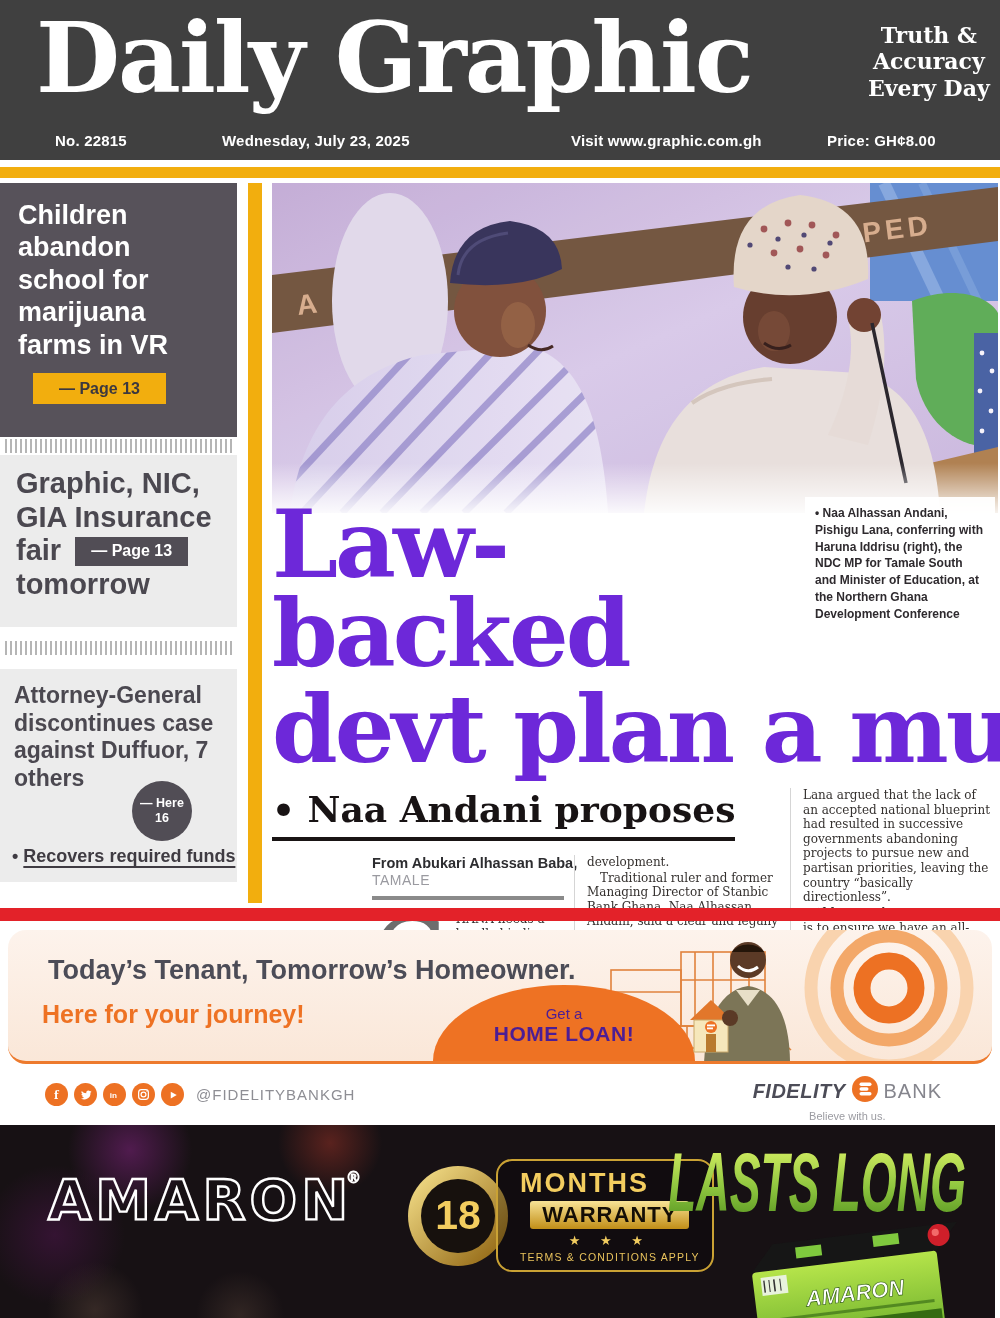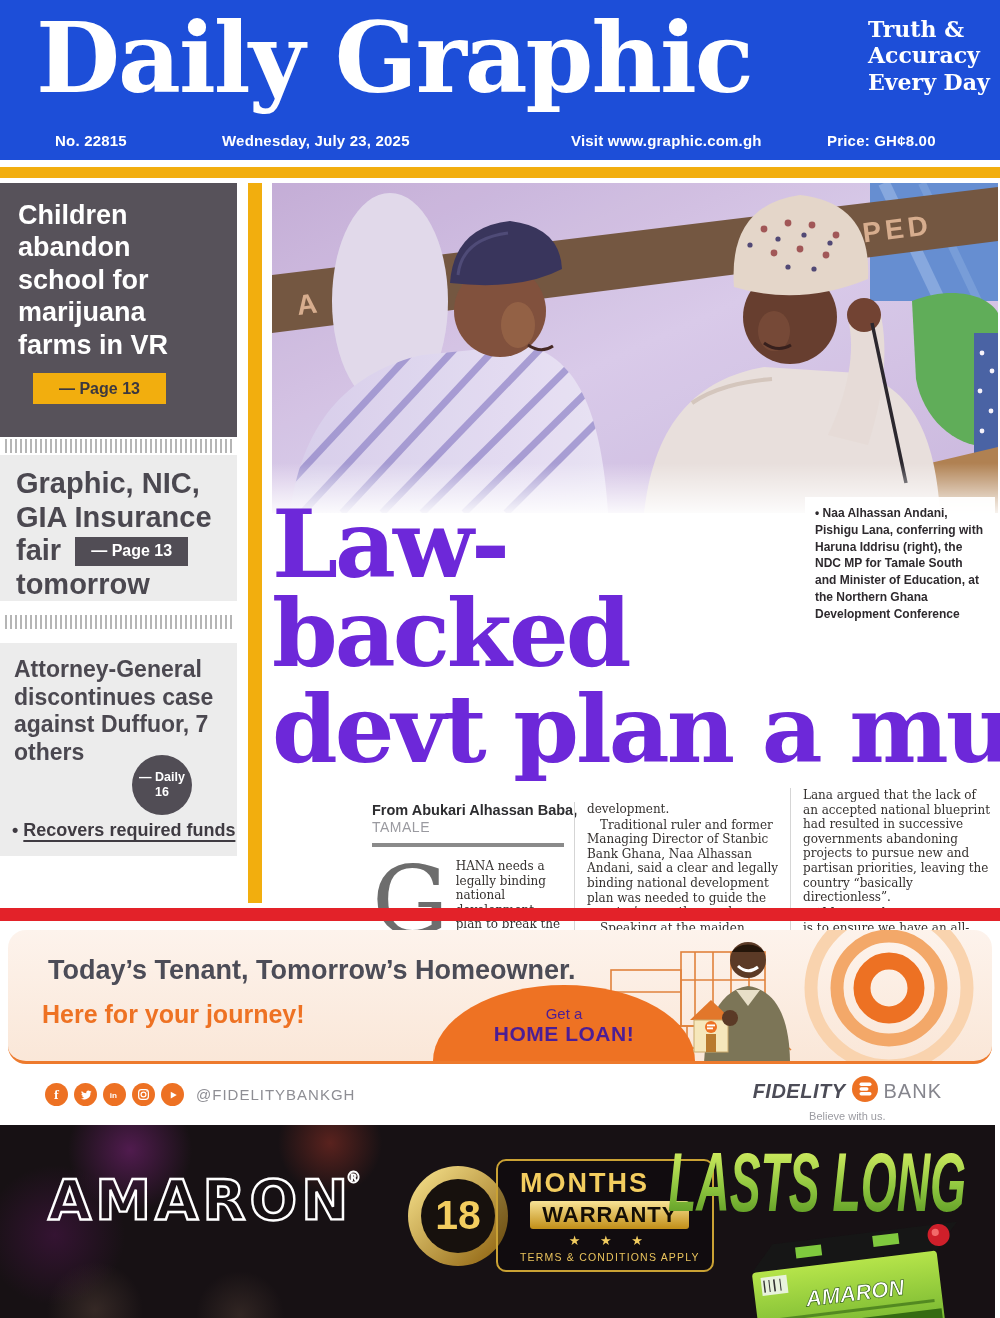--- a/index.html
+++ b/index.html
@@ -1,39 +1,39 @@
 <!DOCTYPE html>
 <html><head>
 <meta charset="utf-8">
 <style>
   * { margin:0; padding:0; box-sizing:border-box; }
   body { background:#d8d8d8; font-family:"Liberation Sans", sans-serif; }
   .page { position:relative; width:1000px; height:1318px; background:#fff; margin:0 auto; overflow:hidden; }
 
   
-  .masthead { position:absolute; top:0; left:0; width:100%; height:160px; background:#1d4ed8; }
+  .masthead { position:absolute; top:0; left:0; width:100%; height:160px; background:#404040;text-align:center; }
   .mast-title { position:absolute; left:36px; top:0px; font-family:"DejaVu Serif", serif; font-weight:bold; font-size:97px; line-height:1.2; color:#fff; letter-spacing:-2px; }
-  .mast-slogan { position:absolute; left:868px; top:16px; font-family:"DejaVu Serif", serif; font-weight:bold; font-size:22px; line-height:1.2; color:#fff; }
+  .mast-slogan { position:absolute; left:868px; top:22px; font-family:"DejaVu Serif", serif; font-weight:bold; font-size:22px; line-height:1.2; color:#fff; }
   .mast-info span { position:absolute; top:132px; font-weight:bold; font-size:15px; color:#fff; letter-spacing:.2px; }
   .mi-no { left:55px; } .mi-date { left:222px; } .mi-site { left:533px;margin-left:38px; } .mi-price { left:827px; }
 
   .yellow-strip { position:absolute; top:167px; left:0; width:100%; height:11px; background:#f2ae0e; }
 
   
   .content { position:absolute; top:183px; left:0; width:100%; height:725px; }
   .vbar { position:absolute; left:248px; top:0; width:14px; height:720px; background:#f2ae0e; }
 
   
   .sidebar { position:absolute; left:0; top:0; width:237px; }
   .sb-box { width:237px; overflow:hidden; }
   .sb-box1 { height:254px; background:#57525a; color:#fff; padding:16px 18px; font-weight:bold; font-size:27px; line-height:1.2; }
   .sb-badge-yellow { display:inline-block; margin:12px 0 0 15px; background:#f2ae0e; color:#3c383f; font-size:16px; font-weight:bold; padding:6px 26px; }
   .sb-divider { height:14px; margin:2px 5px; background:repeating-linear-gradient(90deg,#b5b5b5 0 2px,transparent 2px 5px); }
   .sb-divider2 { margin:14px 5px; }
-  .sb-box2 { height:146px; background:#ececec; color:#4b4850; padding:12px 16px; font-weight:bold; font-size:29px; line-height:1.16; }
+  .sb-box2 { height:172px; background:#ececec; color:#4b4850; padding:12px 16px; font-weight:bold; font-size:29px; line-height:1.16; }
   .sb-badge-dark { display:inline-block; background:#514d55; color:#fff; font-size:16px; font-weight:bold; padding:5px 16px; vertical-align:4px; margin-left:6px; }
   .sb-box3 { position:relative; height:213px; background:#ececec; color:#4b4850; padding:13px 14px; font-weight:bold; font-size:23px; line-height:1.2; }
   .sb-circle-badge { position:absolute; left:132px; top:112px; width:60px; height:60px; border-radius:50%; background:#514d55; color:#fff; font-size:12.5px; font-weight:bold; line-height:1.2; display:flex; flex-direction:column; align-items:center; justify-content:center; text-align:center; }
   .sb-bullet-line { position:absolute; left:12px; bottom:14px; font-size:18px; font-weight:bold; color:#3f3b42; white-space:nowrap; }
   .sb-bullet-line .u { text-decoration:underline; text-decoration-thickness:2px; text-underline-offset:4px; }
 
   
   .main { position:absolute; left:272px; top:0; width:726px; height:725px; }
   .photo { position:relative; width:726px; height:330px; overflow:hidden; }
   .photo svg { display:block; }
@@ -89,21 +89,21 @@
       radial-gradient(circle at 330px 18px, rgba(190,60,45,.4), transparent 52px),
       radial-gradient(circle at 55px 110px, rgba(120,25,120,.3), transparent 70px),
       radial-gradient(circle at 95px 185px, rgba(110,85,70,.35), transparent 48px),
       radial-gradient(circle at 240px 190px, rgba(110,85,70,.3), transparent 44px),
       #171114; }
   .am-left { position:absolute; left:46px; top:38px; }
   .am-sub { margin-top:8px; color:#fff; font-size:25px; font-weight:bold; letter-spacing:7px; }
   .am-badge { position:absolute; left:408px; top:34px; display:flex; align-items:center; }
   .wb-circle { width:100px; height:100px; border-radius:50%; background:linear-gradient(135deg,#fbe791,#8a5d0a); display:flex; align-items:center; justify-content:center; flex:none; }
   .wb-circle-in { width:74px; height:74px; border-radius:50%; background:#17110d; display:flex; align-items:center; justify-content:center; font-size:41px; font-weight:bold; color:#f3cd5f; }
-  .wb-rect { margin-left:-12px; border:2px solid #caa234; border-radius:10px; padding:7px 12px 7px 22px; background:rgba(0,0,0,.25); text-align:center; }
+  .wb-rect { margin-left:-12px; border:2px solid #caa234; border-radius:16px; padding:7px 12px 7px 22px; background:rgba(0,0,0,.25); text-align:center; }
   .wb-months { font-size:27px; font-weight:bold; color:#f3cd5f; letter-spacing:2px; text-align:left; }
   .wb-warranty { display:inline-block; background:linear-gradient(180deg,#f8e396,#c18e17); color:#140e06; font-weight:bold; font-size:22px; padding:1px 12px; border-radius:3px; margin-top:2px; letter-spacing:1px; }
   .wb-stars { color:#f3cd5f; font-size:13px; letter-spacing:8px; margin-top:4px; }
   .wb-terms { font-size:10.5px; color:#e9c35c; letter-spacing:1.2px; margin-top:3px; }
   .am-lasts { position:absolute; right:28px; top:4px;font-style:italic; }
   .am-battery { position:absolute; right:18px; top:96px; transform:rotate(-7deg); }
 </style>
 </head>
 <body>
 
@@ -136,21 +136,21 @@
       <div class="sb-divider"></div>
       <div class="sb-box sb-box2">
         <span>Graphic, NIC, GIA Insurance fair</span>
         <span class="sb-badge-dark">— Page 13</span>
         <span>tomorrow</span>
       </div>
       <div class="sb-divider sb-divider2"></div>
       <div class="sb-box sb-box3">
         <div style="width:210px;">Attorney-General discontinues case against Duffuor, 7 others</div>
         <div class="sb-circle-badge">
-          <span>— Daily</span>
+          <span>— Here</span>
           <span>16</span>
         </div>
         <div class="sb-bullet-line">
           <span>•</span>
           <span class="u">Recovers required funds</span>
         </div>
       </div>
     </div>
 
     <div class="vbar"></div>
@@ -241,20 +241,21 @@
         </svg>
       </div>
 
       <div class="caption-box">• Naa Alhassan Andani, Pishigu Lana, conferring with Haruna Iddrisu (right), the NDC MP for Tamale South and Minister of Education, at the Northern Ghana Development Conference</div>
 
       <div class="headline h-line1">Law-backed</div>
       <div class="headline h-line2">devt plan a must</div>
 
       <div class="article-row">
         <div class="article-left">
+          <div class="subhead"><span>• Naa Andani proposes</span></div>
           <div class="cols">
             <div class="col1">
               <div class="byline">From Abukari Alhassan Baba,</div>
               <div class="byline-loc">TAMALE</div>
               <div class="byline-rule"></div>
               <div class="bodytext">
                 <span class="dropcap">G</span>
                 <span>HANA needs a legally binding national development plan to break the cycle of abandoned projects and ensure sustainable</span>
               </div>
             </div>

